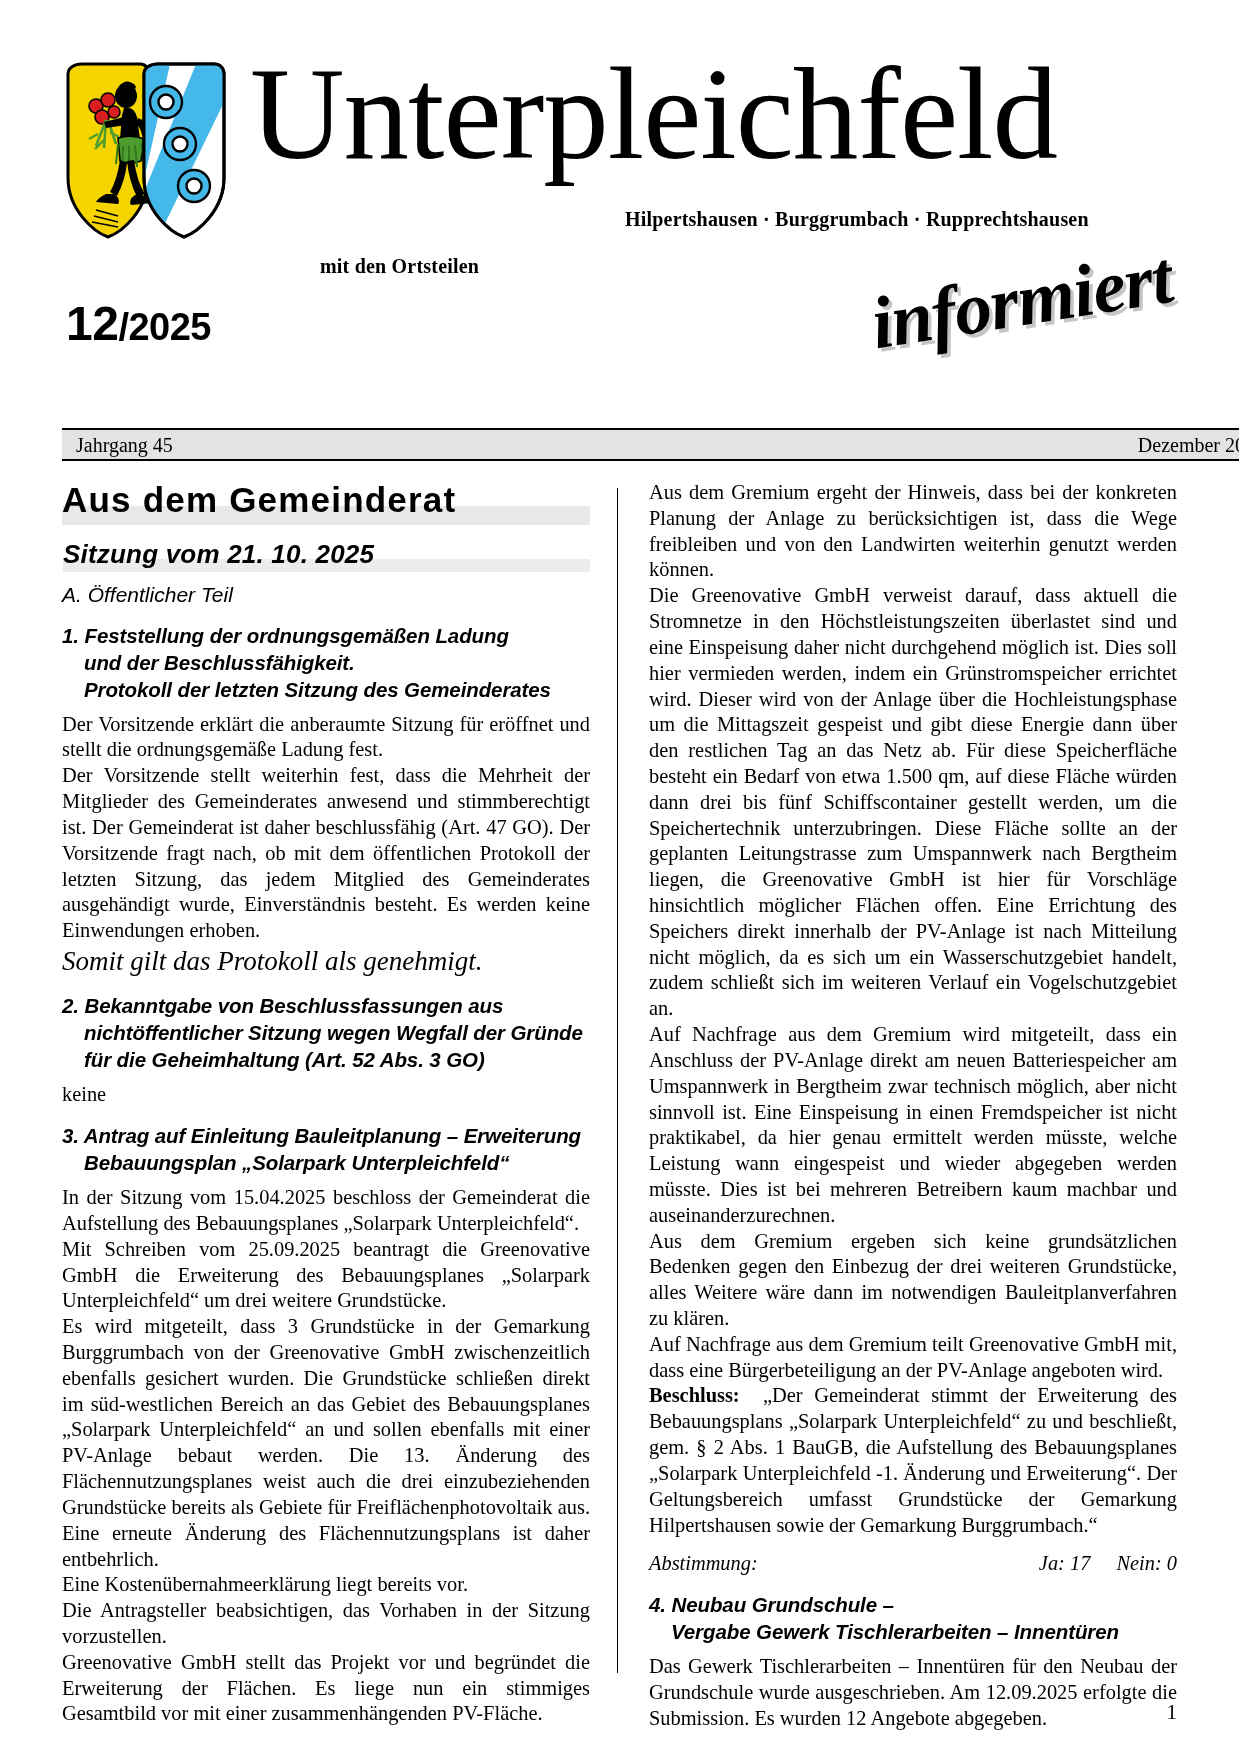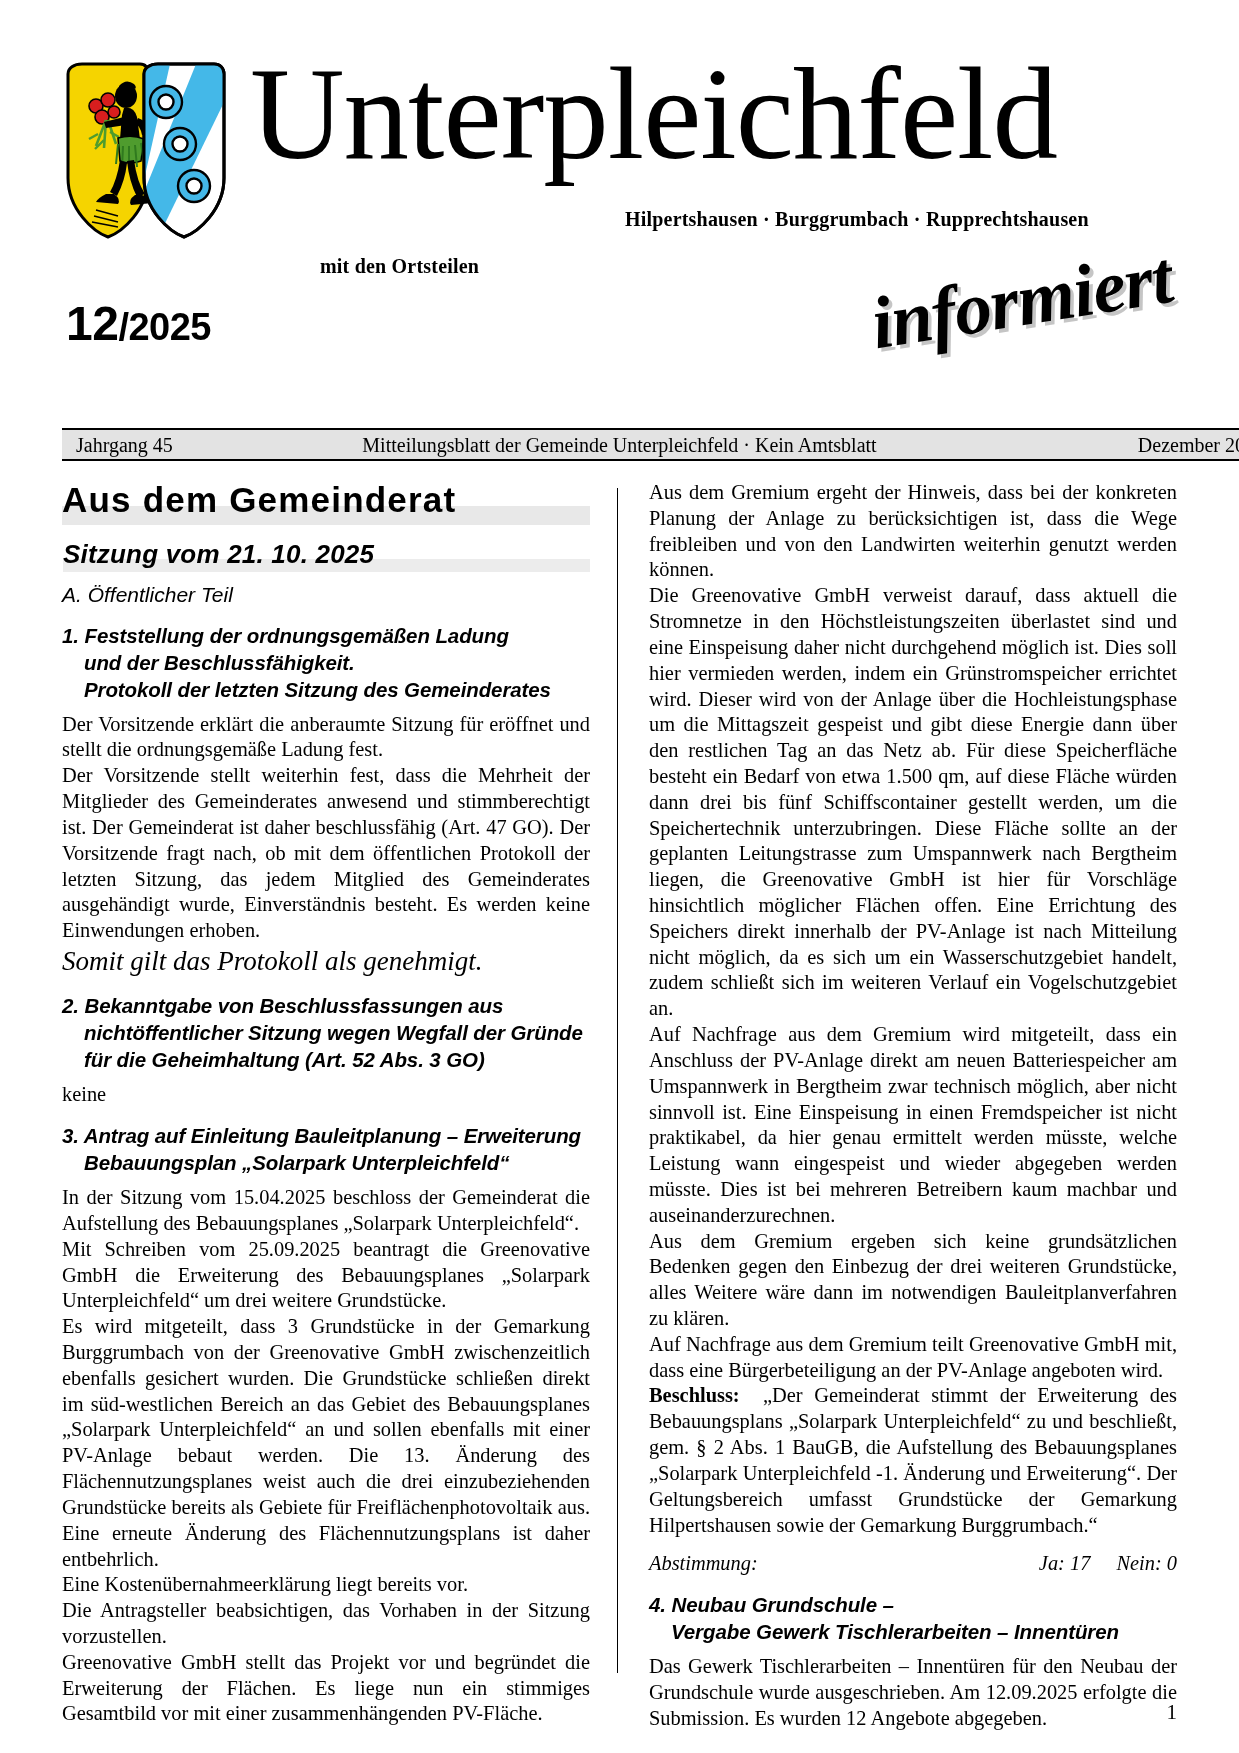--- a/index.html
+++ b/index.html
@@ -325,21 +325,20 @@
       <span class="subline-right">Hilpertshausen · Burggrumbach · Rupprechtshausen</span>
     </div>
 
     <div class="issue-number"><span>12</span><span class="yr">/2025</span></div>
 
     <div class="informiert">informiert</div>
   </div>
 
   <div class="infobar">
     <span class="cell ib-left">Jahrgang 45</span>
-    <span class="cell ib-center">Mitteilungsblatt der Gemeinde Unterpleichfeld · Kein Amtsblatt</span>
     <span class="cell ib-right">Dezember 2025</span>
   </div>
 
   <div class="columns">
 
     <div class="col-rule"></div>
 
     <div class="col col-left">
 
       <div class="h-banner">Aus dem Gemeinderat</div>

